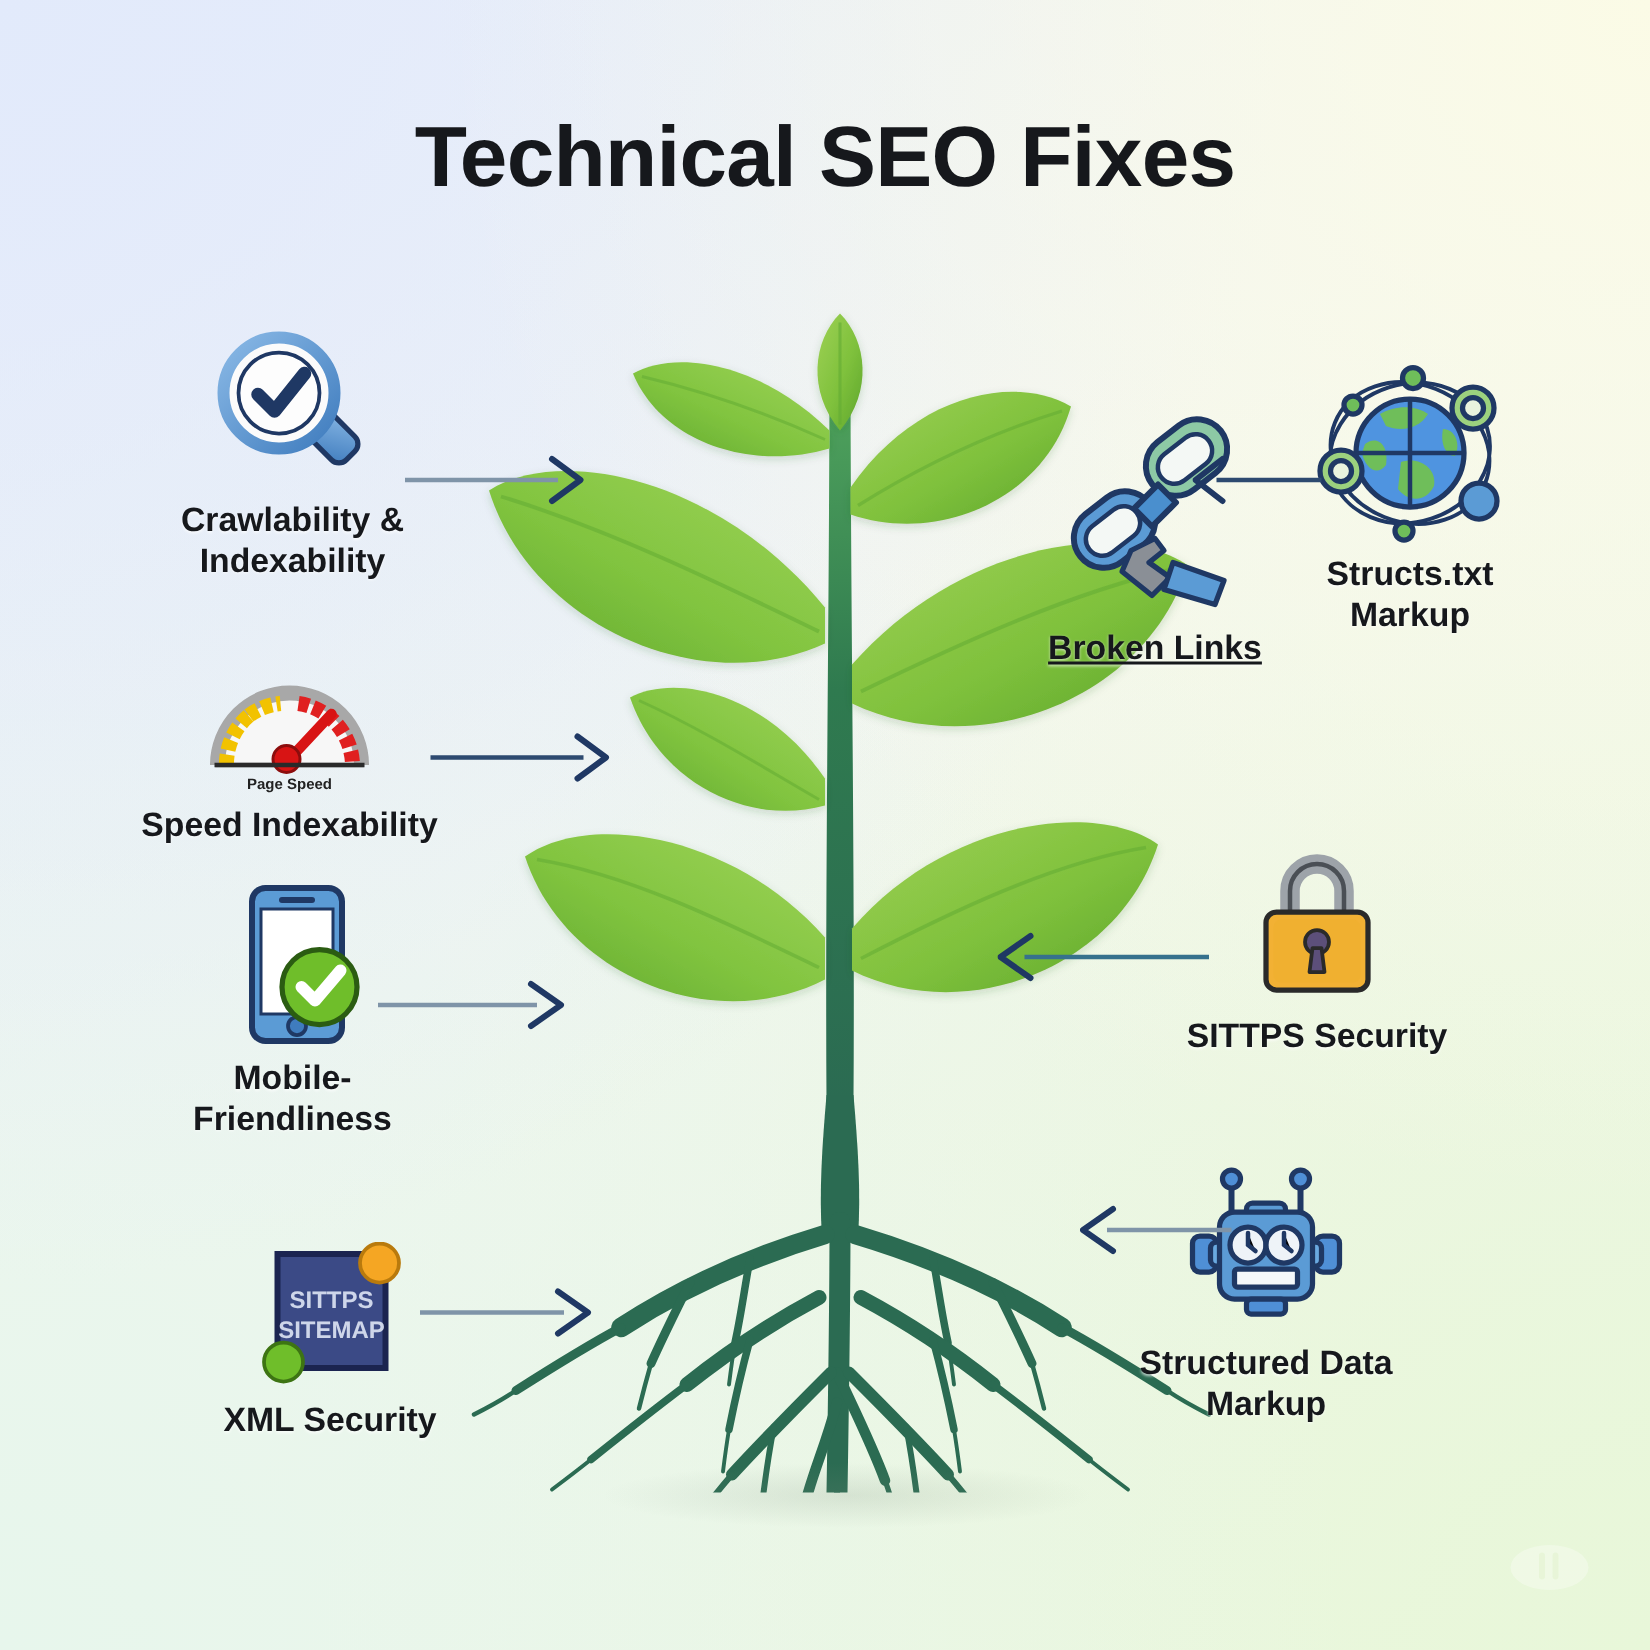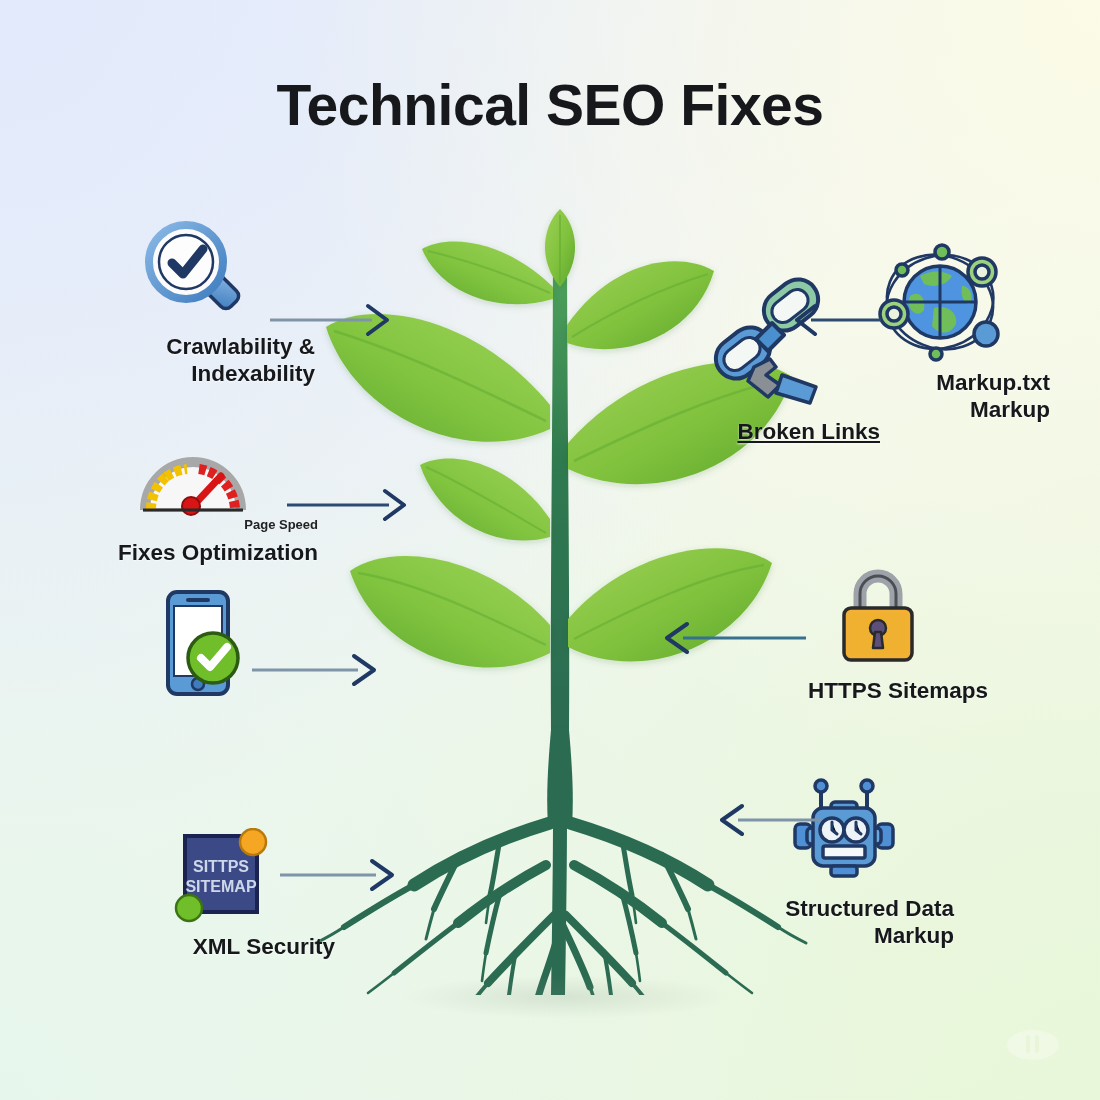--- a/index.html
+++ b/index.html
@@ -17,28 +17,28 @@
       radial-gradient(circle at 100% 100%, #e8f7d9 0%, rgba(232,247,217,0) 60%),
       linear-gradient(155deg,#e9eefb 0%,#f3f6f2 45%,#ecf6e2 100%);
   }
   
   .title{
     position:absolute;left:0;top:72px;width:1100px;text-align:center;
     font-size:57px;font-weight:bold;color:#16181c;letter-spacing:-0.5px;
     font-family:"Liberation Sans", sans-serif;
   }
   
-  .node{position:absolute;text-align:right;}
+  .node{position:absolute;text-align:center;}
   .node .icon{margin:0 auto;display:block;}
   .node .label{
     font-size:22.5px;font-weight:bold;color:#16181c;line-height:1.18;
     margin-top:8px;white-space:pre-line;text-shadow:0 1px 2px rgba(255,255,255,.7);
   }
   .node .sublabel{
-    font-size:13px;font-weight:bold;color:#222;line-height:1.1;margin-top:2px;
+    font-size:10px;font-weight:bold;color:#222;line-height:1.1;margin-top:2px;
   }
   
   .arrow{position:absolute;}
   
   #plant{position:absolute;left:310px;top:175px;width:500px;height:820px;}
   
   .watermark{
     position:absolute;right:38px;bottom:34px;width:58px;height:42px;
     opacity:.55;pointer-events:none;
   }
@@ -176,32 +176,34 @@
       <path d="M8 70 A48 48 0 0 1 104 70 Z" fill="#f7f7f7" stroke="#9a9a9a" stroke-width="3"></path>
       <path d="M8 70 A48 48 0 0 1 104 70" fill="none" stroke="#a8a8a8" stroke-width="10"></path>
       <path d="M14 70 A42 42 0 0 1 29 37" fill="none" stroke="#f2c200" stroke-width="10" stroke-dasharray="7 3"></path>
       <path d="M29 37 A42 42 0 0 1 50 29" fill="none" stroke="#f2c200" stroke-width="10" stroke-dasharray="7 3"></path>
       <path d="M62 29 A42 42 0 0 1 98 70" fill="none" stroke="#e02020" stroke-width="10" stroke-dasharray="7 3"></path>
       <path d="M56 66 L84 36" stroke="#d81414" stroke-width="7" stroke-linecap="round"></path>
       <circle cx="54" cy="66" r="9" fill="#d81414" stroke="#8c0d0d" stroke-width="2"></circle>
       <line x1="6" y1="70" x2="106" y2="70" stroke="#2a2a2a" stroke-width="3"></line>
     </svg>
     <div class="sublabel">Page Speed</div>
-    <div class="label">Fixes Optimization</div>
+    <div class="label">Speed Indexability</div>
   </div>
 
   <div class="node" style="left:80px;top:588px;width:230px;">
     <svg class="icon" width="110" height="110" viewBox="0 0 110 110">
       <rect x="28" y="4" width="60" height="102" rx="9" fill="#5b9bd5" stroke="#1f3864" stroke-width="4"></rect>
       <rect x="34" y="18" width="48" height="70" fill="#ffffff" stroke="#1f3864" stroke-width="2"></rect>
       <rect x="46" y="10" width="24" height="4" rx="2" fill="#1f3864"></rect>
       <circle cx="58" cy="96" r="6" fill="#3f7cbe" stroke="#1f3864" stroke-width="2.5"></circle>
       <circle cx="73" cy="70" r="25" fill="#6fbe2a" stroke="#2b5c12" stroke-width="3.5"></circle>
       <path d="M61 70 L70 79 L87 59" fill="none" stroke="#ffffff" stroke-width="8" stroke-linecap="round" stroke-linejoin="round"></path>
     </svg>
+    <div class="label">Mobile-
+Friendliness</div>
   </div>
 
   <div class="node" style="left:105px;top:828px;width:230px;">
     <svg class="icon" width="110" height="98" viewBox="0 0 110 98">
       <rect x="20" y="8" width="72" height="76" fill="#3b4a86" stroke="#1b2450" stroke-width="4"></rect>
       <text x="56" y="44" text-anchor="middle" font-family="Liberation Sans, sans-serif" font-size="16" font-weight="bold" fill="#dfe6f5" opacity=".9">SITTPS</text>
       <text x="56" y="64" text-anchor="middle" font-family="Liberation Sans, sans-serif" font-size="16" font-weight="bold" fill="#dfe6f5" opacity=".9">SITEMAP</text>
       <circle cx="88" cy="14" r="13" fill="#f5a623" stroke="#b97a0d" stroke-width="2.5"></circle>
       <circle cx="24" cy="80" r="13" fill="#6fbe2a" stroke="#3d7413" stroke-width="2.5"></circle>
     </svg>
@@ -244,34 +246,34 @@
         <circle cx="106" cy="30" r="14" fill="#9cd17e"></circle>
         <circle cx="106" cy="30" r="7" fill="#e9f3de"></circle>
         <circle cx="18" cy="72" r="14" fill="#9cd17e"></circle>
         <circle cx="18" cy="72" r="7" fill="#e9f3de"></circle>
         <circle cx="110" cy="92" r="12" fill="#5b9bd5"></circle>
         <circle cx="66" cy="10" r="7" fill="#6fbe5a"></circle>
         <circle cx="26" cy="28" r="6" fill="#6fbe5a"></circle>
         <circle cx="60" cy="112" r="6" fill="#6fbe5a"></circle>
       </g>
     </svg>
-    <div class="label">Markup.txt
+    <div class="label">Structs.txt
 Markup</div>
   </div>
 
   <div class="node" style="left:768px;top:566px;width:220px;">
     <svg class="icon" width="92" height="100" viewBox="0 0 92 100">
       <path d="M28 44 L28 28 A18 18 0 0 1 64 28 L64 44" fill="none" stroke="#9da3a9" stroke-width="13" stroke-linecap="round"></path>
       <path d="M28 44 L28 28 A18 18 0 0 1 64 28 L64 44" fill="none" stroke="#4a4f55" stroke-width="3" stroke-linecap="round"></path>
       <rect x="12" y="42" width="68" height="52" rx="7" fill="#f2b134" stroke="#2a2a2a" stroke-width="3.5"></rect>
       <rect x="17" y="47" width="58" height="42" rx="5" fill="#efae2e" stroke="none" opacity=".55"></rect>
       <circle cx="46" cy="62" r="8" fill="#5c4f7a" stroke="#2a2a2a" stroke-width="2.5"></circle>
       <path d="M43 66 L49 66 L51 82 L41 82 Z" fill="#5c4f7a" stroke="#2a2a2a" stroke-width="2.5" stroke-linejoin="round"></path>
     </svg>
-    <div class="label" style="margin-top:12px;">HTTPS Sitemaps</div>
+    <div class="label" style="margin-top:12px;">SITTPS Security</div>
   </div>
 
   <div class="node" style="left:734px;top:778px;width:220px;">
     <svg class="icon" width="118" height="110" viewBox="0 0 118 110">
       <g stroke="#1f3864" stroke-width="3.5">
         <line x1="36" y1="32" x2="36" y2="10" stroke-width="4"></line>
         <line x1="82" y1="32" x2="82" y2="10" stroke-width="4"></line>
         <circle cx="36" cy="8" r="6" fill="#4f8fd6"></circle>
         <circle cx="82" cy="8" r="6" fill="#4f8fd6"></circle>
         <rect x="46" y="24" width="26" height="10" rx="4" fill="#5b9bd5"></rect>

